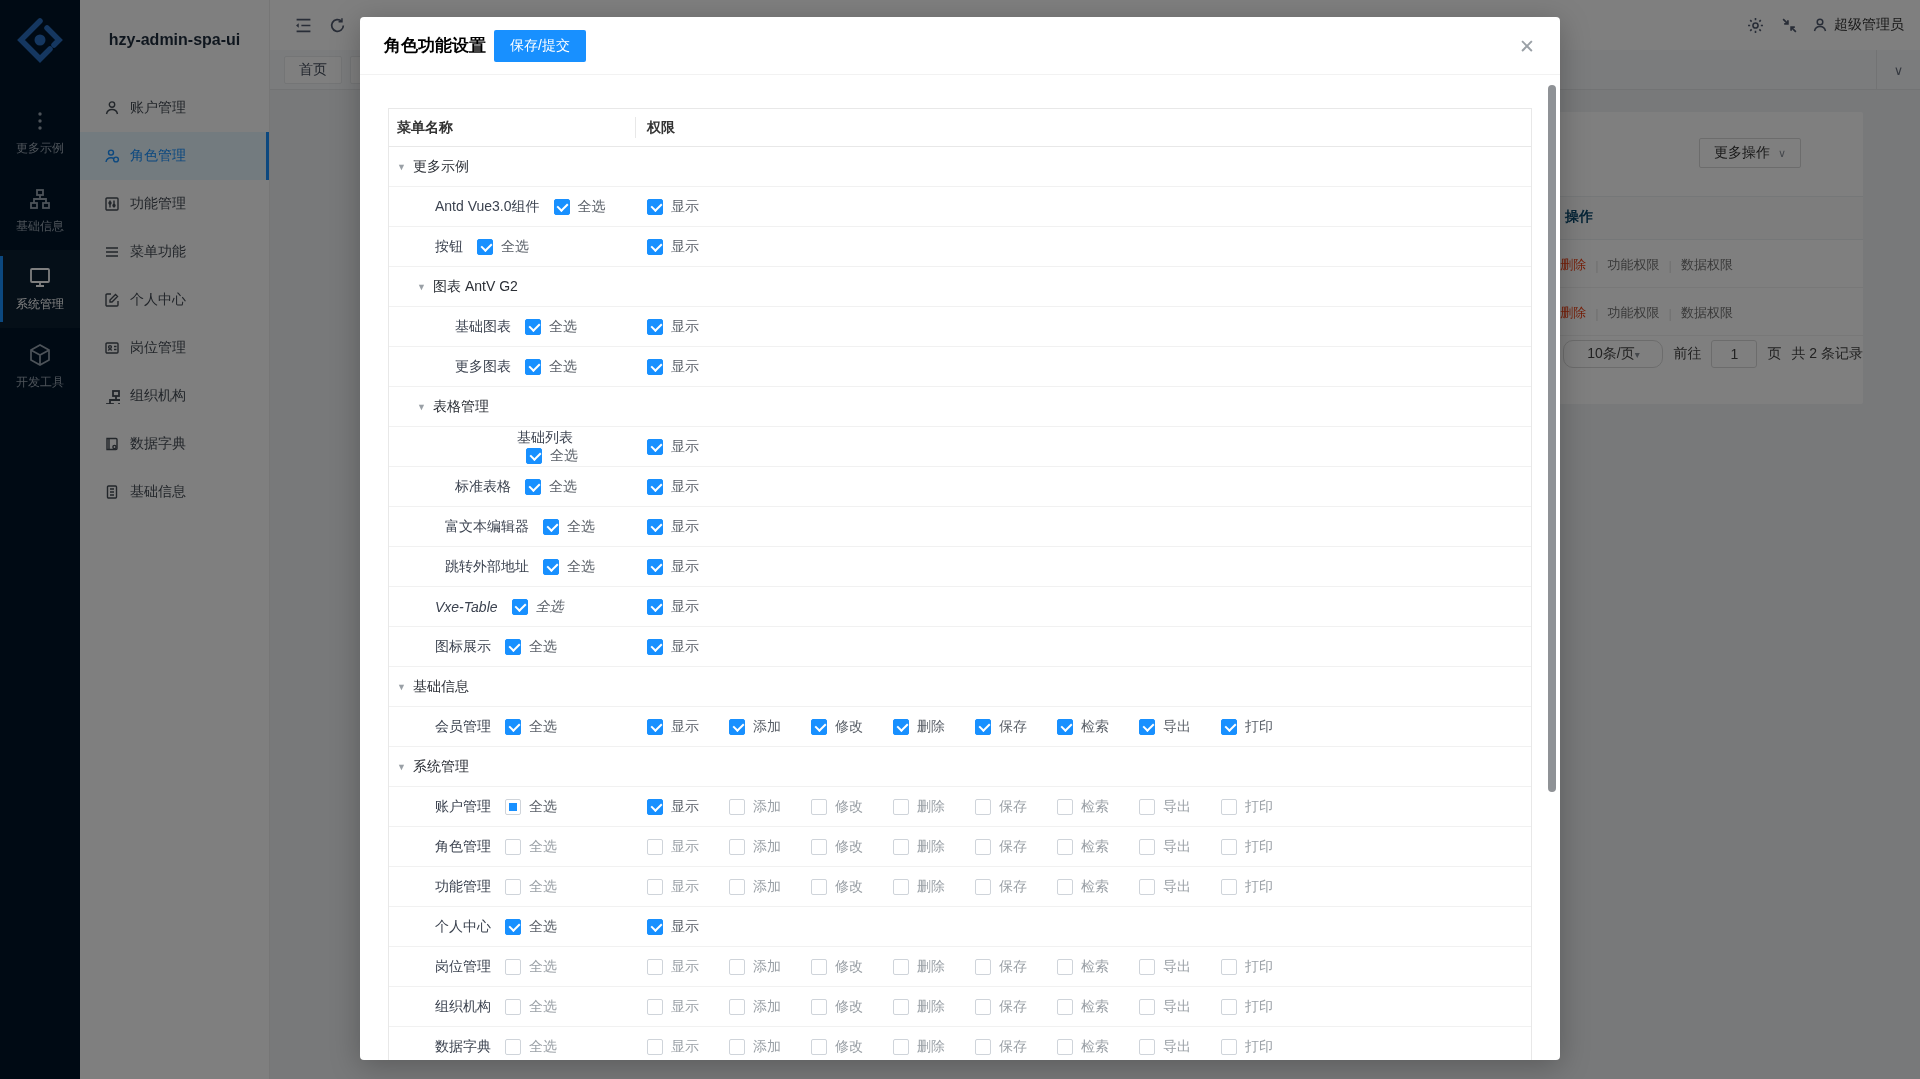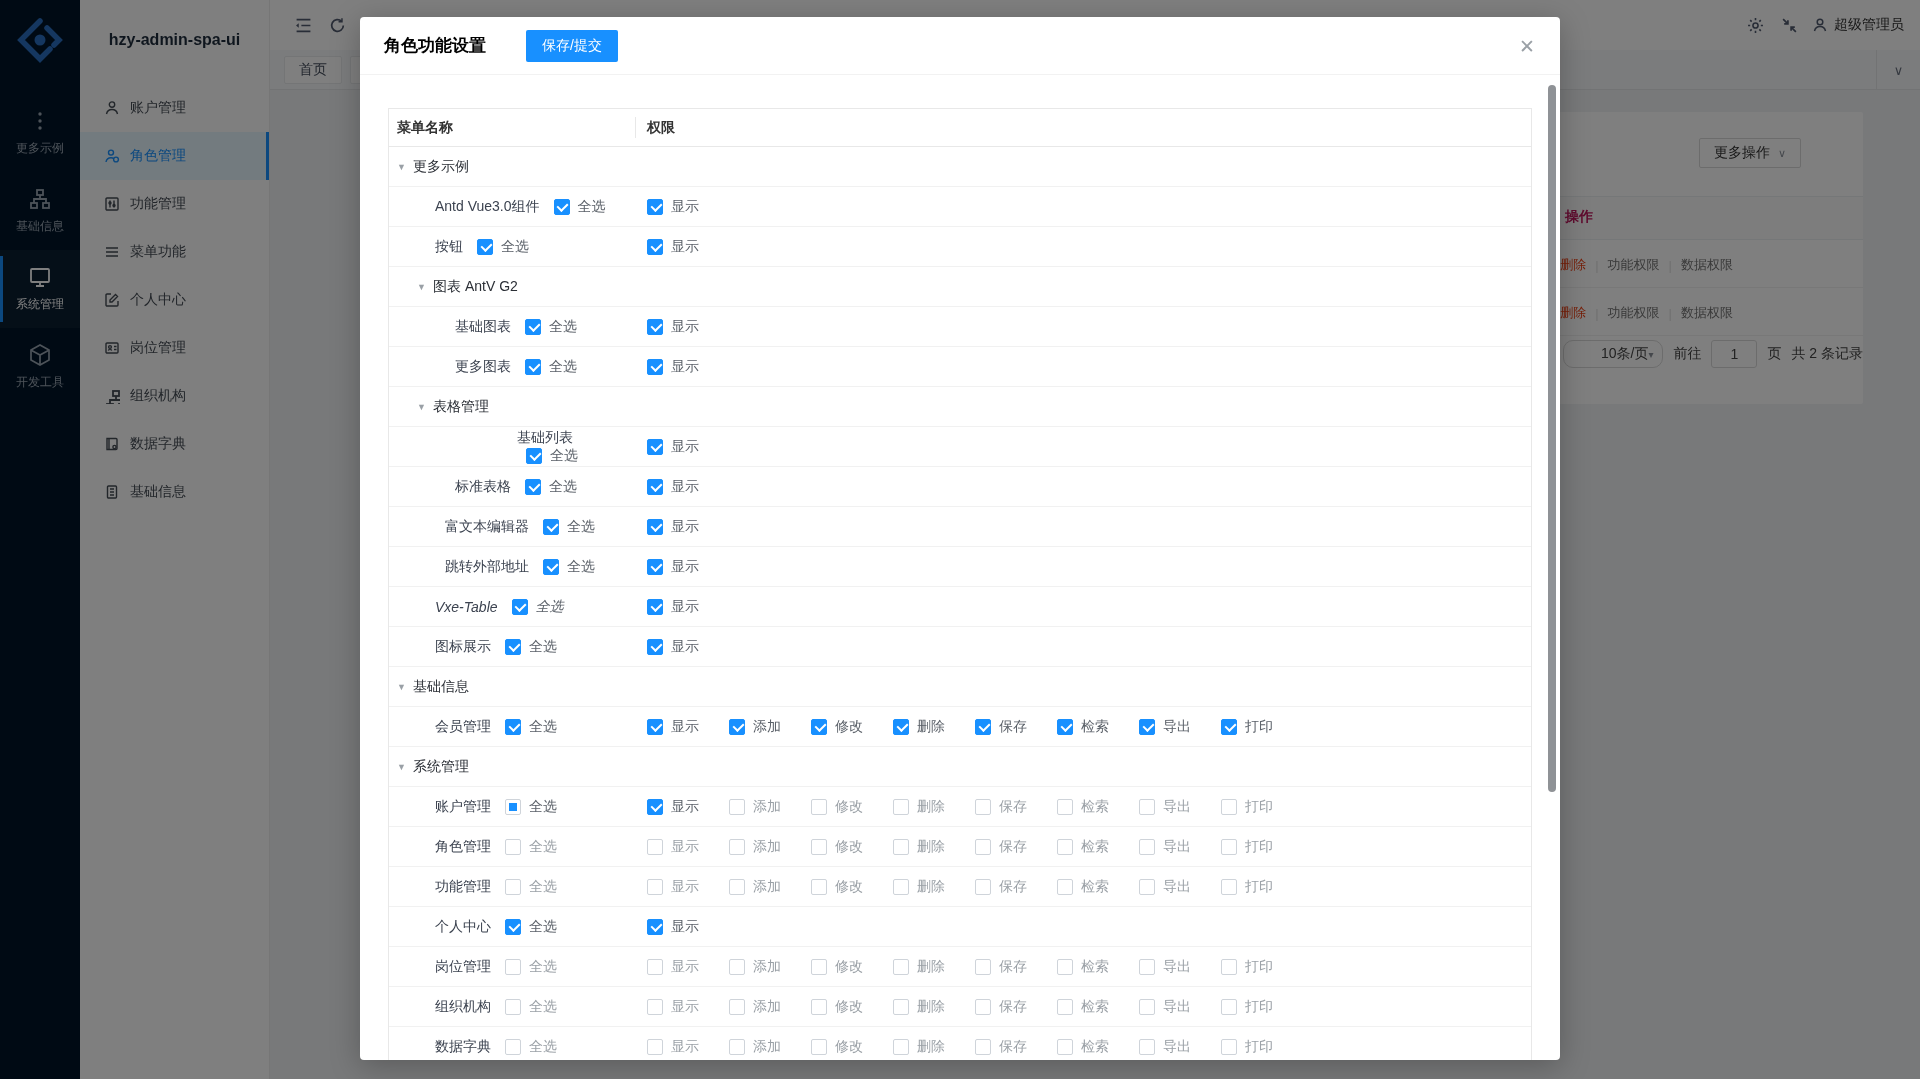--- a/index.html
+++ b/index.html
@@ -43,41 +43,41 @@
 
   
   .content { position:absolute; left:270px; top:90px; right:0; bottom:0; background:#f0f2f5; z-index:1; }
   .card { position:absolute; left:25px; top:22px; right:57px; height:292px; background:#ffffff; border-radius:2px; }
   .bg-select { position:absolute; left:25px; top:50px; width:250px; height:28px; border:1px solid #d9d9d9;
     border-radius:3px; display:flex; align-items:center; gap:8px; padding:0 10px; color:#555; background:#fff; cursor:pointer; }
   .bg-morebtn { position:absolute; right:62px; top:26px; height:30px; padding:0 14px; border:1px solid #d9d9d9;
     border-radius:2px; display:flex; align-items:center; gap:8px; background:#fff; color:#333; cursor:pointer; }
   .bg-thead { position:absolute; left:0; right:0; top:84px; height:44px; background:#fafafa;
     border-top:1px solid #ebeef1; border-bottom:1px solid #ebeef1; }
-  .bg-op-header { position:absolute; right:270px; top:96px; font-weight:bold; color:#be185d; }
+  .bg-op-header { position:absolute; right:270px; top:96px; font-weight:bold; color:#0c4a6e; }
   .bg-row { position:absolute; left:0; right:0; height:48px; border-bottom:1px solid #f0f0f0; }
   .bg-cb { position:absolute; width:16px; height:16px; border:1px solid #c6cbd1; border-radius:2px; background:#fff; cursor:pointer; }
   .bg-links { position:absolute; display:flex; align-items:center; gap:9px; font-size:13px; }
   .bg-links .lk { cursor:pointer; color:#737373; }
   .bg-links .lk.danger { color:#ed4014; }
   .bg-links .sep { color:#e0e0e0; }
   .bg-pager { position:absolute; right:57px; top:250px; display:flex; align-items:center; gap:10px; color:#444; }
   .pg-select { width:100px; height:28px; border:1px solid #d9d9d9; border-radius:10px; display:flex; align-items:center;
-    justify-content:flex-end; padding:12px 9px; background:#fff; cursor:pointer; }
+    justify-content:center; padding:12px 9px; background:#fff; cursor:pointer; }
   .pg-input { width:46px; height:28px; border:1px solid #d9d9d9; border-radius:3px; display:flex; align-items:center;
     justify-content:center; background:#fff; }
 
   
   .overlay { position:absolute; inset:0; background:rgba(0,0,0,0.50); z-index:40; }
   .modal { position:absolute; left:360px; top:17px; width:1200px; height:1043px; background:#ffffff;
     border-radius:4px; z-index:50; box-shadow:0 6px 30px rgba(0,0,0,0.25); overflow:hidden; }
   .modal-header { position:relative; height:58px; display:flex; align-items:center; padding:0 24px;
     border-bottom:1px solid #f2f2f2; }
   .modal-title { font-size:17px; font-weight:bold; color:#000000; }
-  .btn-primary { margin-left:40px; height:32px; padding:0 16px; background:#1890ff; color:#ffffff; border:none;
+  .btn-primary { margin-left:8px; height:32px; padding:0 16px; background:#1890ff; color:#ffffff; border:none;
     border-radius:2px; font-size:14px; cursor:pointer; font-family:inherit; }
   .modal-close { position:absolute; right:20px; top:16px; width:26px; height:26px; display:flex; align-items:center;
     justify-content:center; color:#9aa0a6; font-size:19px; cursor:pointer; }
   .modal-body { position:absolute; left:0; right:0; top:58px; bottom:0; overflow:hidden; }
 
   .perm-table { position:absolute; left:28px; top:33px; width:1144px; border:1px solid #e8e8e8; background:#fff; }
   .pt-head { position:relative; display:flex; height:38px; align-items:center; border-bottom:1px solid #e8e8e8;
     font-weight:bold; color:#333; }
   .pt-head .c1 { width:246px; padding-left:8px; }
   .pt-head .c2 { flex:1; padding-left:12px; }

